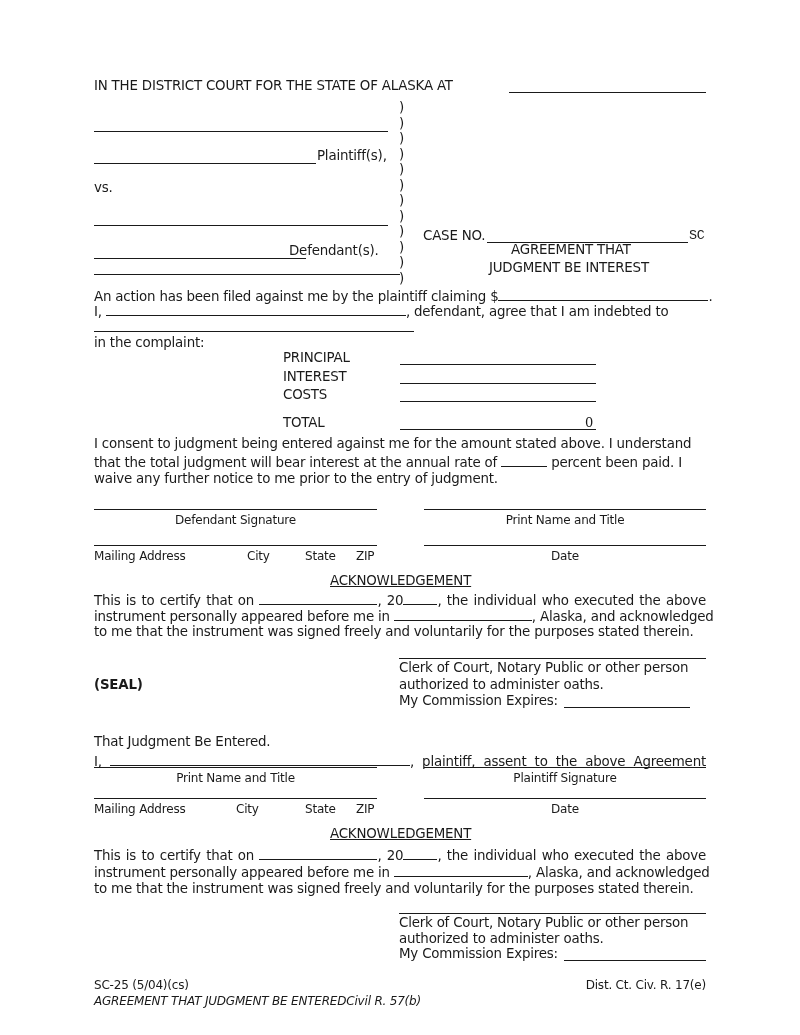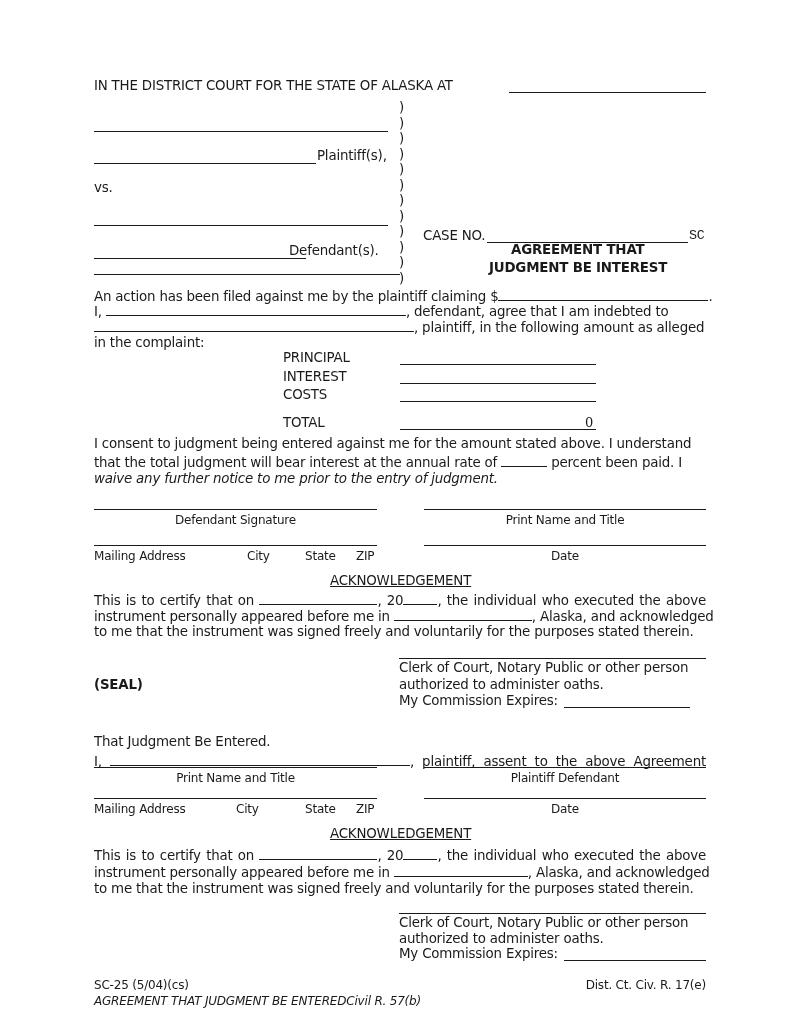--- a/index.html
+++ b/index.html
@@ -3,21 +3,21 @@
 <meta charset="utf-8">
 <style>
   html, body { margin: 0; padding: 0; background: #ffffff; }
   body { width: 800px; height: 1035px; position: relative; overflow: hidden;
          font-family: "DejaVu Sans", sans-serif; color: #1a1a1a; }
   .abs { position: absolute; white-space: nowrap; }
   .t14 { font-size: 13.4px; letter-spacing: -0.2px; }
   .t12 { font-size: 12px; letter-spacing: -0.2px; }
   .line { position: absolute; height: 0; border-top: 1px solid #1a1a1a; }
   .blank { display: inline-block; border-bottom: 1px solid #1a1a1a; height: 12px; vertical-align: baseline; }
-  .bold { font-weight: bold; }
+  .bold { font-weight: normal; }
   .u { text-decoration: underline; }
   .justify { text-align: justify; text-align-last: justify; }
 </style>
 </head>
 <body>
 
 <div class="abs t14" style="left:94px;top:78px;">
   <span>IN  THE  DISTRICT  COURT  FOR  THE  STATE  OF  ALASKA  AT</span>
 </div>
 <div class="line" style="left:509px;top:92px;width:197px;"></div>
@@ -53,41 +53,41 @@
 <div class="abs t14 bold" style="left:489px;top:260px;">JUDGMENT BE INTEREST</div>
 
 <div class="abs t14" style="left:94px;top:288px;">
   <span>An action has been filed against me by the plaintiff claiming $</span><span class="blank" style="width:210px;"></span><span>.</span>
 </div>
 <div class="abs t14" style="left:94px;top:303px;">
   <span>I,</span>
   <span class="blank" style="width:300px;"></span><span>, defendant, agree that I am indebted to</span>
 </div>
 <div class="abs t14" style="left:94px;top:319px;">
-  <span class="blank" style="width:320px;"></span><span>, plaintiff, in the following amount as alleged</span>
+  <span class="blank" style="width:320px;"></span>
 </div>
 <div class="abs t14" style="left:94px;top:335px;">in the complaint:</div>
 
 <div class="abs t14" style="left:283px;top:350px;">PRINCIPAL</div>
 <div class="line" style="left:400px;top:364px;width:196px;"></div>
 <div class="abs t14" style="left:283px;top:369px;">INTEREST</div>
 <div class="line" style="left:400px;top:383px;width:196px;"></div>
 <div class="abs t14" style="left:283px;top:387px;">COSTS</div>
 <div class="line" style="left:400px;top:401px;width:196px;"></div>
 <div class="abs t14" style="left:283px;top:415px;text-align:center;">TOTAL</div>
 <div class="line" style="left:400px;top:429px;width:196px;"></div>
 <div class="abs" style="left:585px;top:415px;font-size:13px;font-family:'DejaVu Serif',serif;">0</div>
 
 <div class="abs t14" style="left:94px;top:436px;">I consent to judgment being entered against me for the amount stated above.  I understand</div>
 <div class="abs t14" style="left:94px;top:454px;">
   <span>that the total judgment will bear interest at the annual rate of</span>
   <span class="blank" style="width:46px;"></span>
   <span>percent been paid.  I</span>
 </div>
-<div class="abs t14" style="left:94px;top:471px;font-style:italic;">waive any further notice to me prior to the entry of judgment.</div>
+<div class="abs t14" style="left:94px;top:471px;">waive any further notice to me prior to the entry of judgment.</div>
 
 <div class="line" style="left:94px;top:509px;width:283px;"></div>
 <div class="abs t12" style="left:94px;top:513px;width:283px;text-align:center;">Defendant Signature</div>
 <div class="line" style="left:424px;top:509px;width:282px;"></div>
 <div class="abs t12" style="left:424px;top:513px;width:282px;text-align:center;">Print Name and Title</div>
 
 <div class="line" style="left:94px;top:545px;width:283px;"></div>
 <div class="abs t12" style="left:94px;top:549px;">Mailing Address</div>
 <div class="abs t12" style="left:247px;top:549px;">City</div>
 <div class="abs t12" style="left:305px;top:549px;">State</div>
@@ -112,21 +112,21 @@
 <div class="line" style="left:564px;top:707px;width:126px;"></div>
 
 <div class="abs t14 justify" style="left:94px;top:753px;width:612px;">
   <span>I,</span> <span class="blank" style="width:300px;"></span><span>, plaintiff, assent to the above Agreement</span>
 </div>
 <div class="abs t14" style="left:94px;top:734px;">That Judgment Be Entered.</div>
 
 <div class="line" style="left:94px;top:767px;width:283px;"></div>
 <div class="abs t12" style="left:94px;top:771px;width:283px;text-align:center;">Print Name and Title</div>
 <div class="line" style="left:424px;top:767px;width:282px;"></div>
-<div class="abs t12" style="left:424px;top:771px;width:282px;text-align:center;">Plaintiff Defendant</div>
+<div class="abs t12" style="left:424px;top:771px;width:282px;text-align:center;">Plaintiff Signature</div>
 
 <div class="line" style="left:94px;top:798px;width:283px;"></div>
 <div class="abs t12" style="left:94px;top:802px;">Mailing Address</div>
 <div class="abs t12" style="left:236px;top:802px;">City</div>
 <div class="abs t12" style="left:305px;top:802px;">State</div>
 <div class="abs t12" style="left:356px;top:802px;">ZIP</div>
 <div class="line" style="left:424px;top:798px;width:282px;"></div>
 <div class="abs t12" style="left:424px;top:802px;width:282px;text-align:center;">Date</div>
 
 <div class="abs t14 u" style="left:330px;top:826px;">ACKNOWLEDGEMENT</div>

